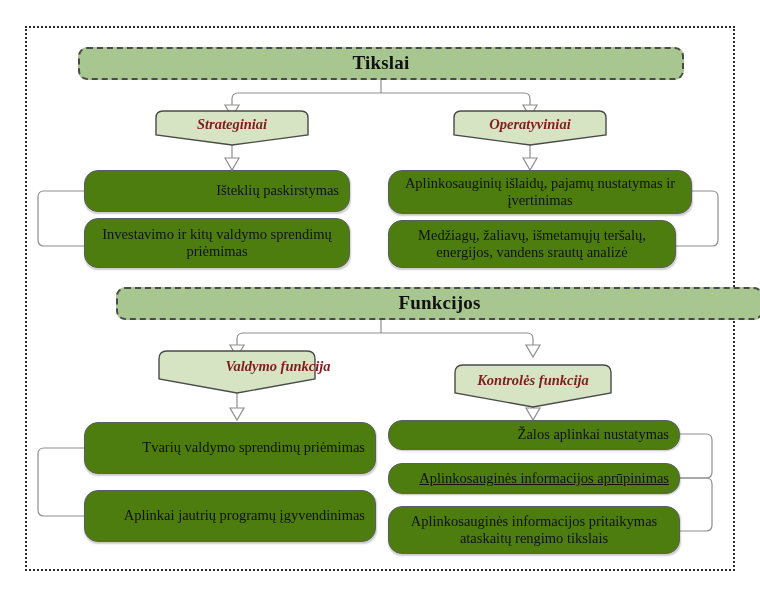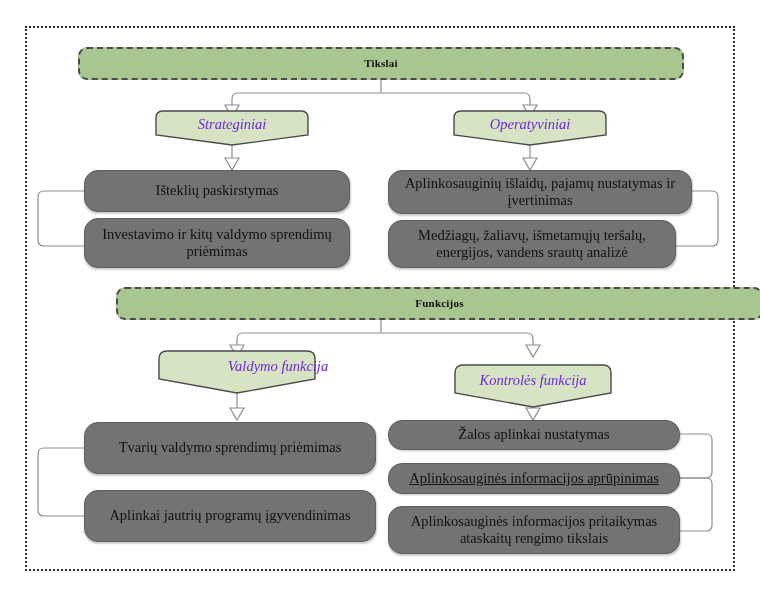--- a/index.html
+++ b/index.html
@@ -60,21 +60,21 @@
     text-align: center;
     line-height: 1.18;
   }
 
   
   .banner {
     background: #a8c68f;
     border: 2px dashed #4a4a4a;
     border-radius: 9px;
     font-weight: bold;
-    font-size: 11px;
+    font-size: 19px;
     color: #111111;
     letter-spacing: .2px;
   }
 
   
   .pentagon-wrap {
     position: absolute;
   }
   .pentagon-wrap svg {
     position: absolute;
@@ -83,35 +83,36 @@
   }
   .pentagon-label {
     position: absolute;
     left: 0;
     top: 0;
     width: 100%;
     display: flex;
     align-items: center;
     justify-content: center;
     font-style: italic;
-    font-weight: normal;
+    font-weight: bold;
     font-size: 14.5px;
-    color: #6d28d9;
+    color: #7f1d1d;
     pointer-events: none;
   }
 
   
   .leaf {
-    background: #737373;
+    background: #4d7c0f;
     border: 1.4px solid #5e5e5e;
     border-radius: 14px;
     font-size: 14.5px;
     color: #111111;
     padding: 2px 10px;
     box-shadow: 0.8px 1.2px 1.6px rgba(0,0,0,0.20);
+    justify-content: flex-end;
   }
 </style>
 </head>
 <body>
 
 <div id="canvas">
 
   <div class="outer-frame"></div>
 
   <svg id="connectors" viewBox="0 0 760 599" xmlns="http://www.w3.org/2000/svg">

